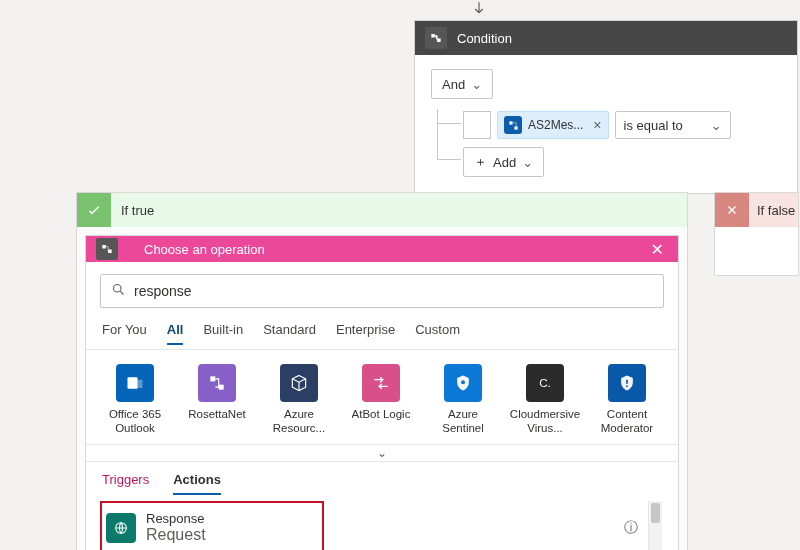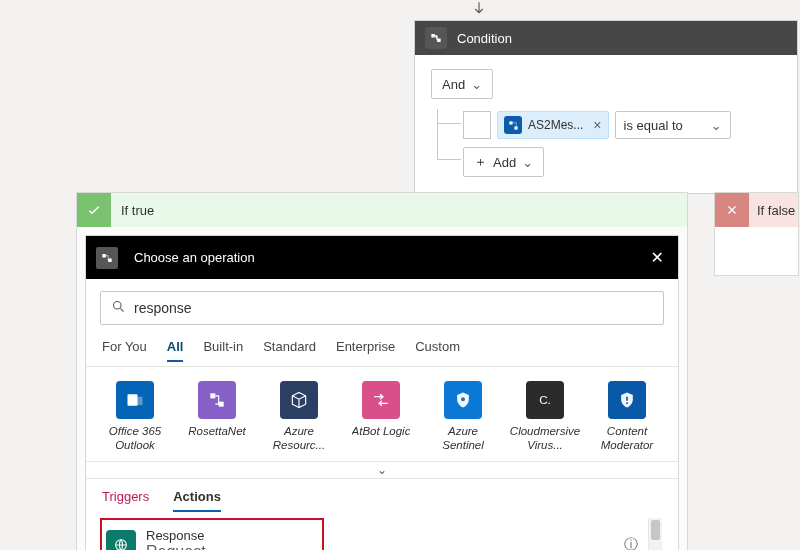--- a/index.html
+++ b/index.html
@@ -113,22 +113,22 @@
     width:34px; height:34px; background:#d78780; display:flex;align-items:center;justify-content:center;
     margin-right:8px;
   }
   .branch-flag-false svg{width:14px;height:14px;stroke:#fff;stroke-width:2.2}
 
   
   .choose-panel {
     margin: 8px; border:1px solid #d8d8d8; background:#fff;
   }
   .choose-header {
-    display:flex; align-items:center; height:43px; background:#000000; color:#fff;
-    padding: 0 10px; gap:16px; font-size:13px;
+    display:flex; align-items:center; height:26px; background:#ec4899; color:#fff;
+    padding: 0 10px; gap:26px; font-size:13px;
   }
   .choose-header .spacer{flex:1}
   .close-x { color:#fff; cursor:pointer; font-size:16px; padding:4px;}
   .choose-body { padding: 12px 14px 8px; }
 
   .search-wrap {
     border:1px solid #c8c6c4; height:34px; display:flex; align-items:center; padding:0 10px; gap:8px;
     color:#605e5c;
     border-radius:2px;
   }
@@ -146,21 +146,21 @@
   }
   .connector {
     width: 70px; display:flex; flex-direction:column; align-items:center; gap:6px;
     font-size:11.5px; color:#323130; text-align:center; line-height:1.18; cursor:pointer;
   }
   .connector .tile{
     width:38px; height:38px; border-radius:4px; display:flex;align-items:center;justify-content:center;
     color:#fff;
   }
   .tile svg{width:20px;height:20px;fill:currentColor}
-  .lbl { height: 28px; overflow:hidden;font-style:italic; }
+  .lbl { height: 28px; overflow:hidden; }
 
   .expander {
     border-top:1px solid #e5e5e5; border-bottom:1px solid #e5e5e5;
     height:18px; display:flex; align-items:center; justify-content:center; color:#605e5c;
     margin: 0 -14px; cursor:pointer; font-size:12px;
   }
 
   .sub-tabs { display:flex; gap:24px; margin:10px 2px 6px; font-size:13px;}
   .sub-tabs span{cursor:pointer; padding-bottom:6px; color:#be185d;}
   .sub-tabs .active{border-bottom:2px solid #0b5cab; color:#323130; font-weight:600;}

